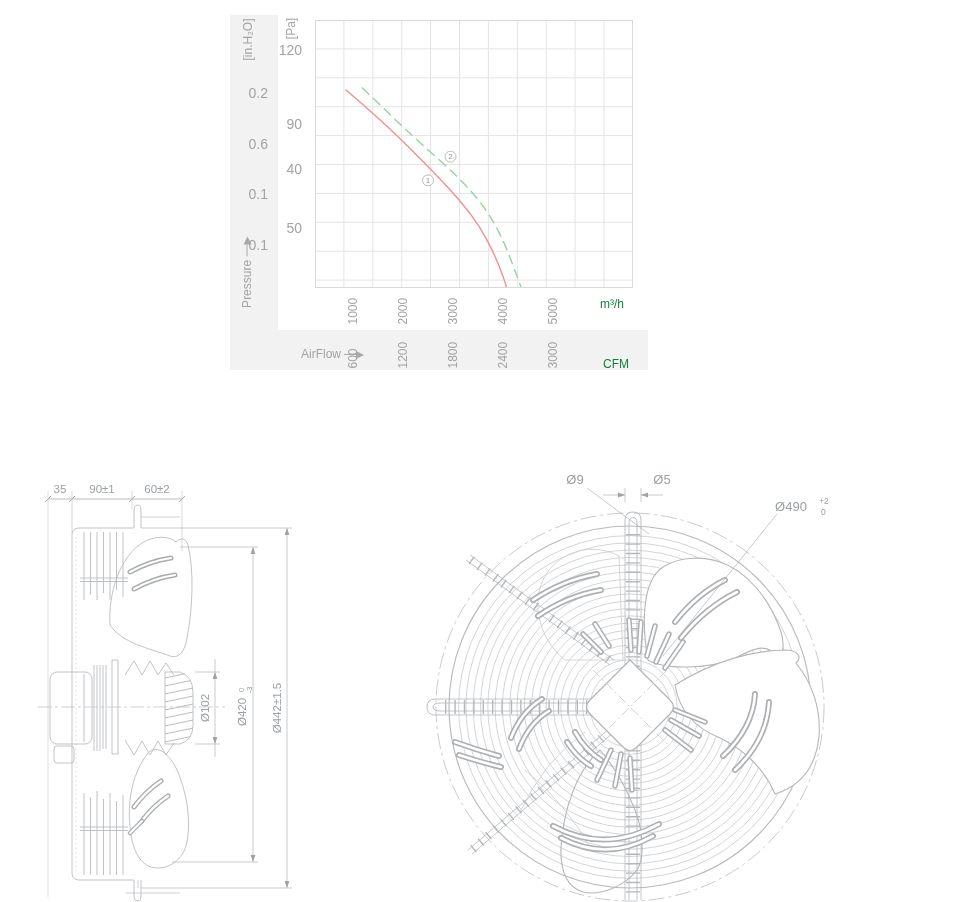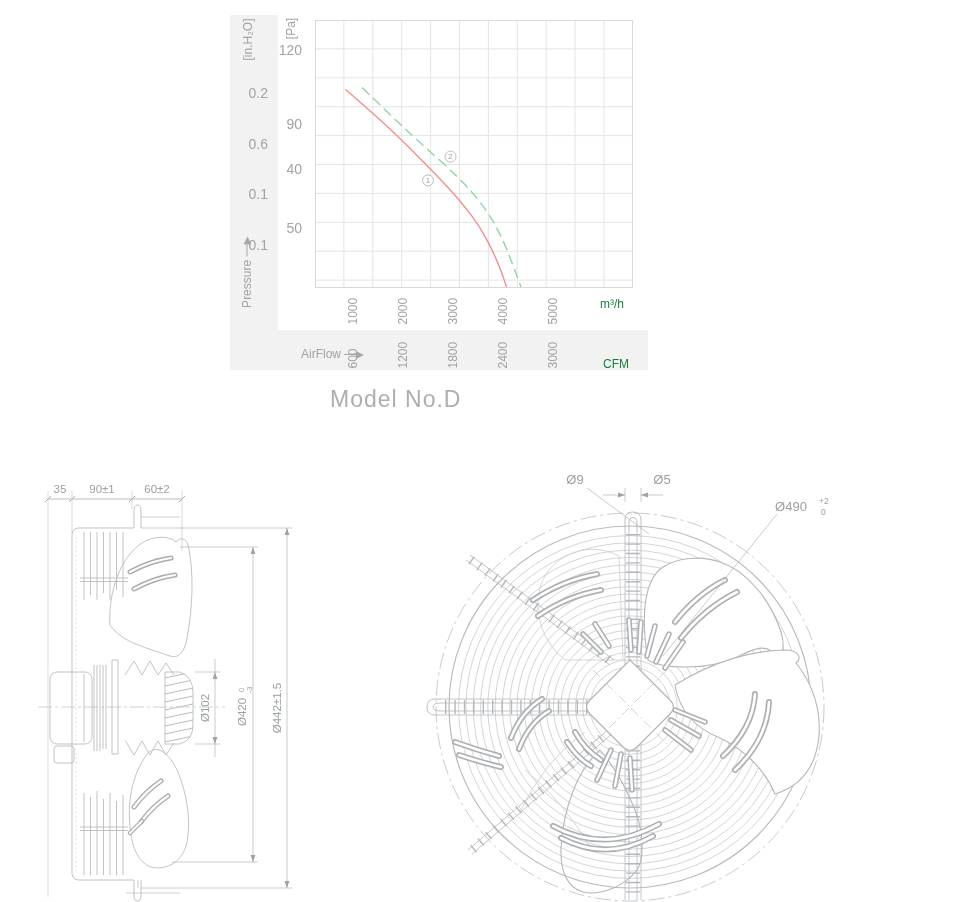--- a/index.html
+++ b/index.html
@@ -84,21 +84,20 @@
       <div class="tick-y" style="left: 38px; width: 34px; top: 31px;">120</div>
       <div class="tick-y" style="left: 38px; width: 34px; top: 105px;">90</div>
       <div class="tick-y" style="left: 38px; width: 34px; top: 149.5px;">40</div>
       <div class="tick-y" style="left: 38px; width: 34px; top: 208.75px;">50</div>
       <div class="tick-y" style="left: 8px; width: 30px; top: 74px;">0.2</div>
       <div class="tick-y" style="left: 8px; width: 30px; top: 124.67px;">0.6</div>
       <div class="tick-y" style="left: 8px; width: 30px; top: 175.34px;">0.1</div>
       <div class="tick-y" style="left: 8px; width: 30px; top: 226.01px;">0.1</div>
     </div>
 
-  <div class="title">Model No.D</div>
 
   <svg class="dwg" style="left:30px;top:475px;" width="270" height="432" viewBox="0 0 270 432">
     <g stroke="#b9bcbf" stroke-width="0.9" fill="none">
 
       <path d="M18,24 L152,24" stroke="#b2b5b8"></path>
       <path d="M15,27 L21,21 M39,27 L45,21 M99,27 L105,21 M149,27 L155,21" stroke="#9fa3a6"></path>
       <path d="M18,16 L18,422" stroke="#cdd0d2" stroke-width="0.7"></path>
       <path d="M42,16 L42,58 M102,16 L102,34 M152,16 L152,76" stroke="#c6c9cc" stroke-width="0.7"></path>
 
       <path d="M42,398 L42,60 Q42,53 49,53 L104,53"></path>

